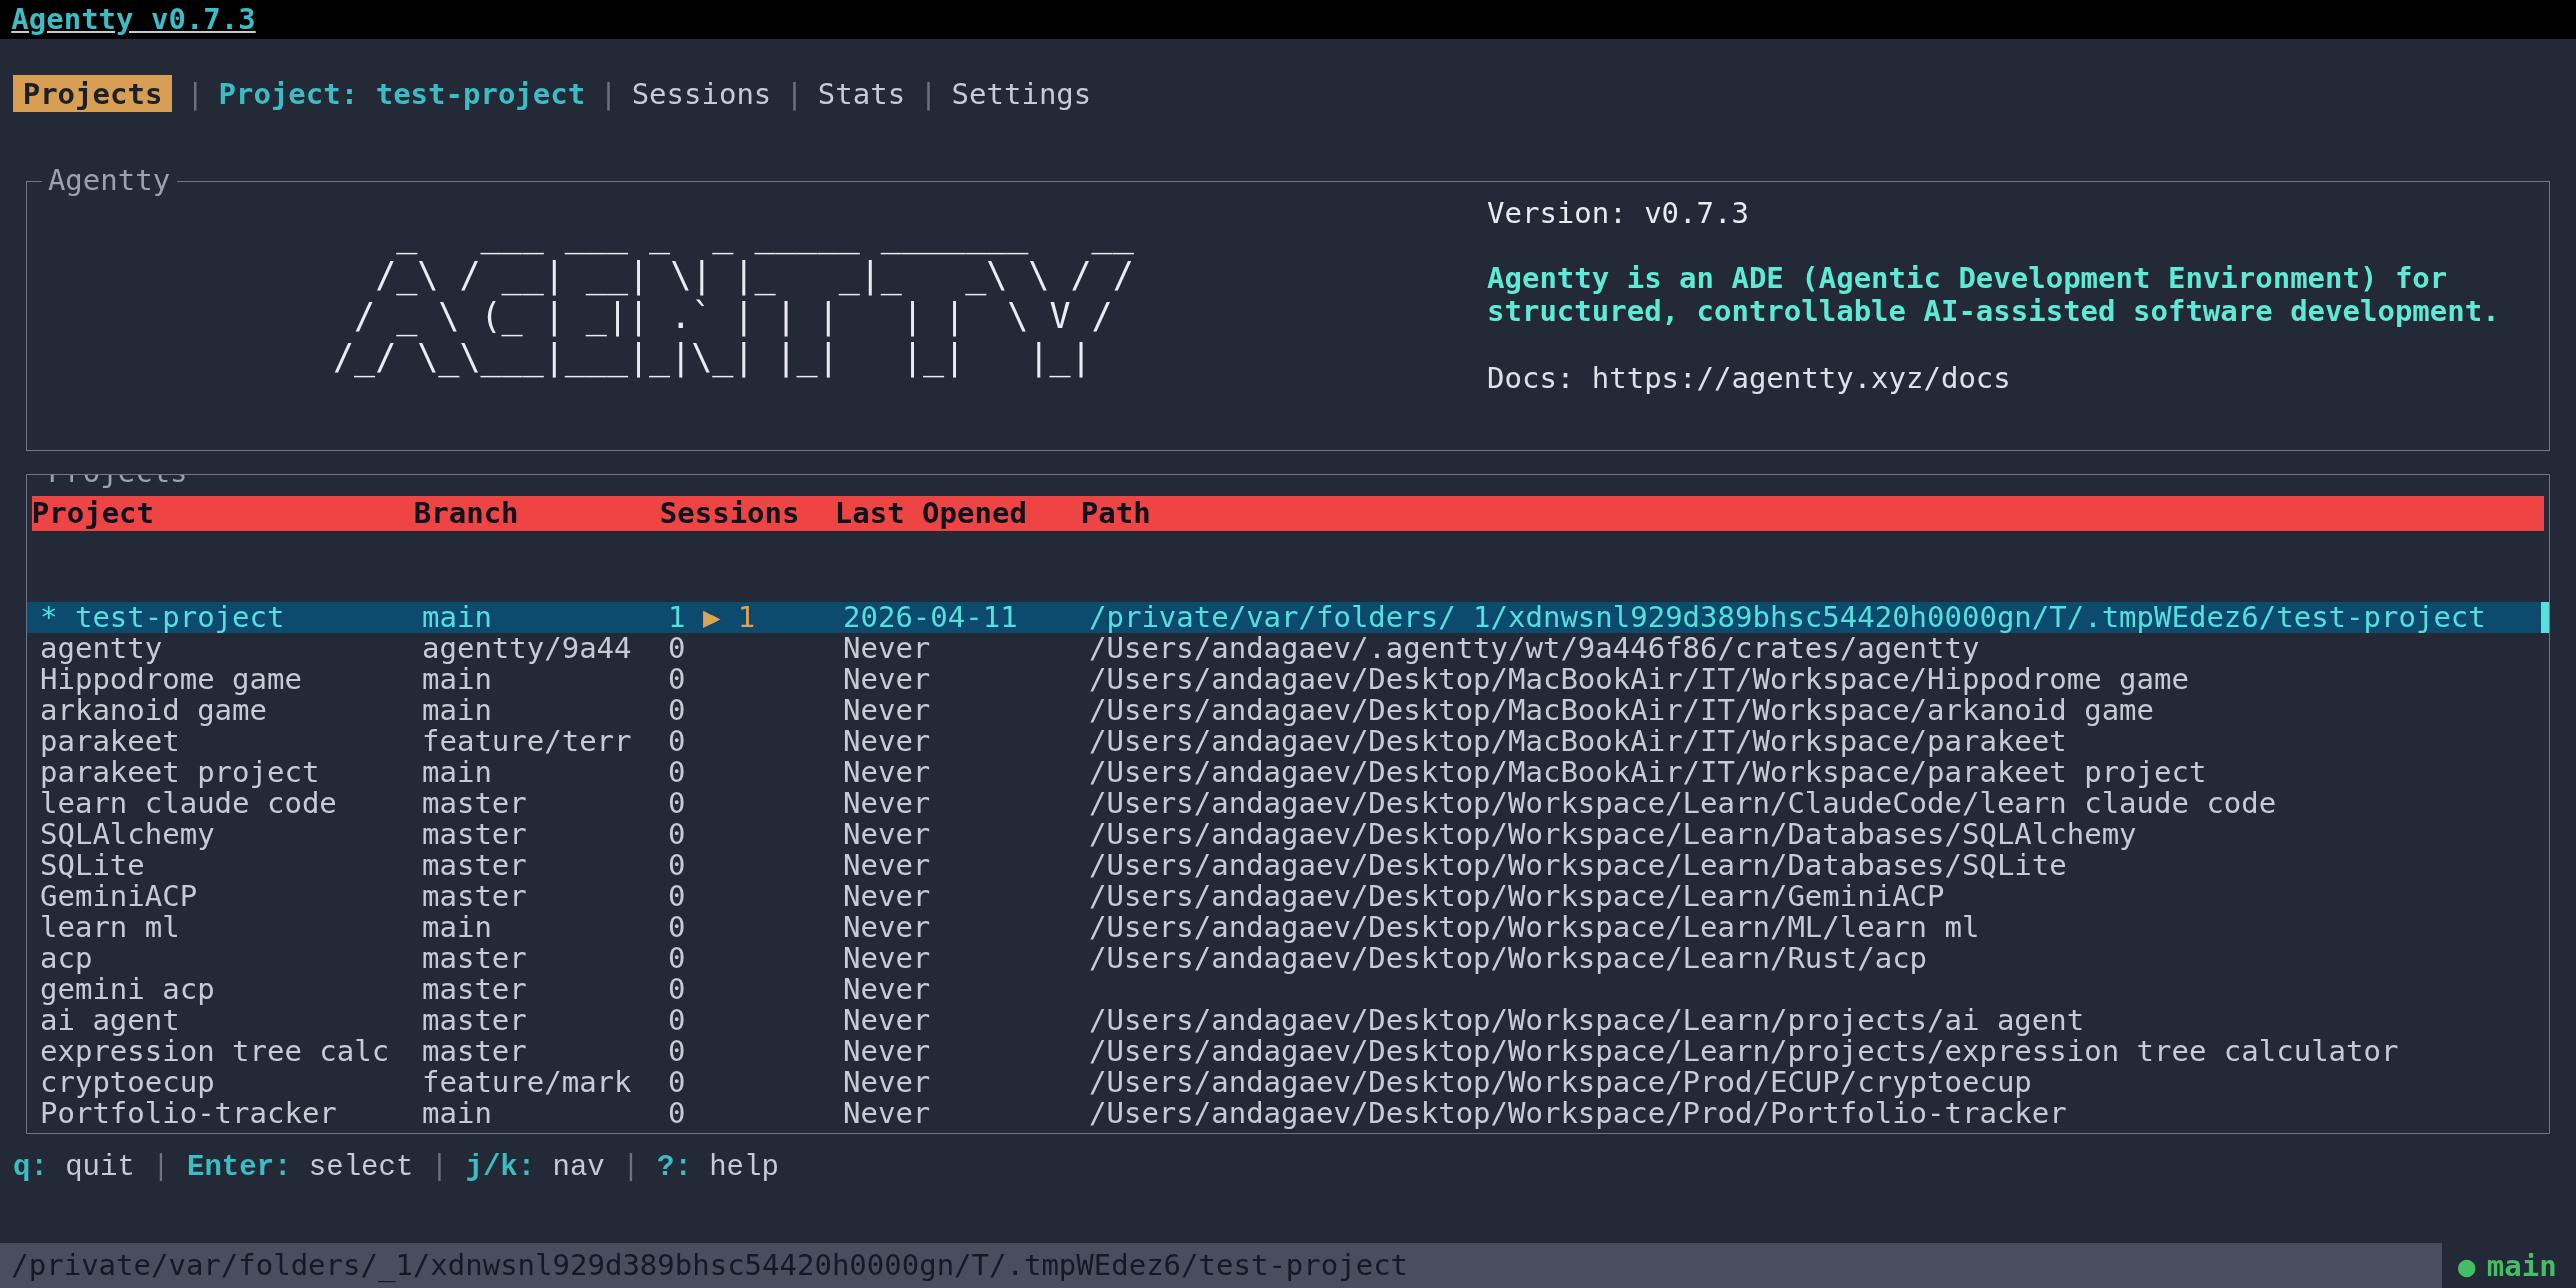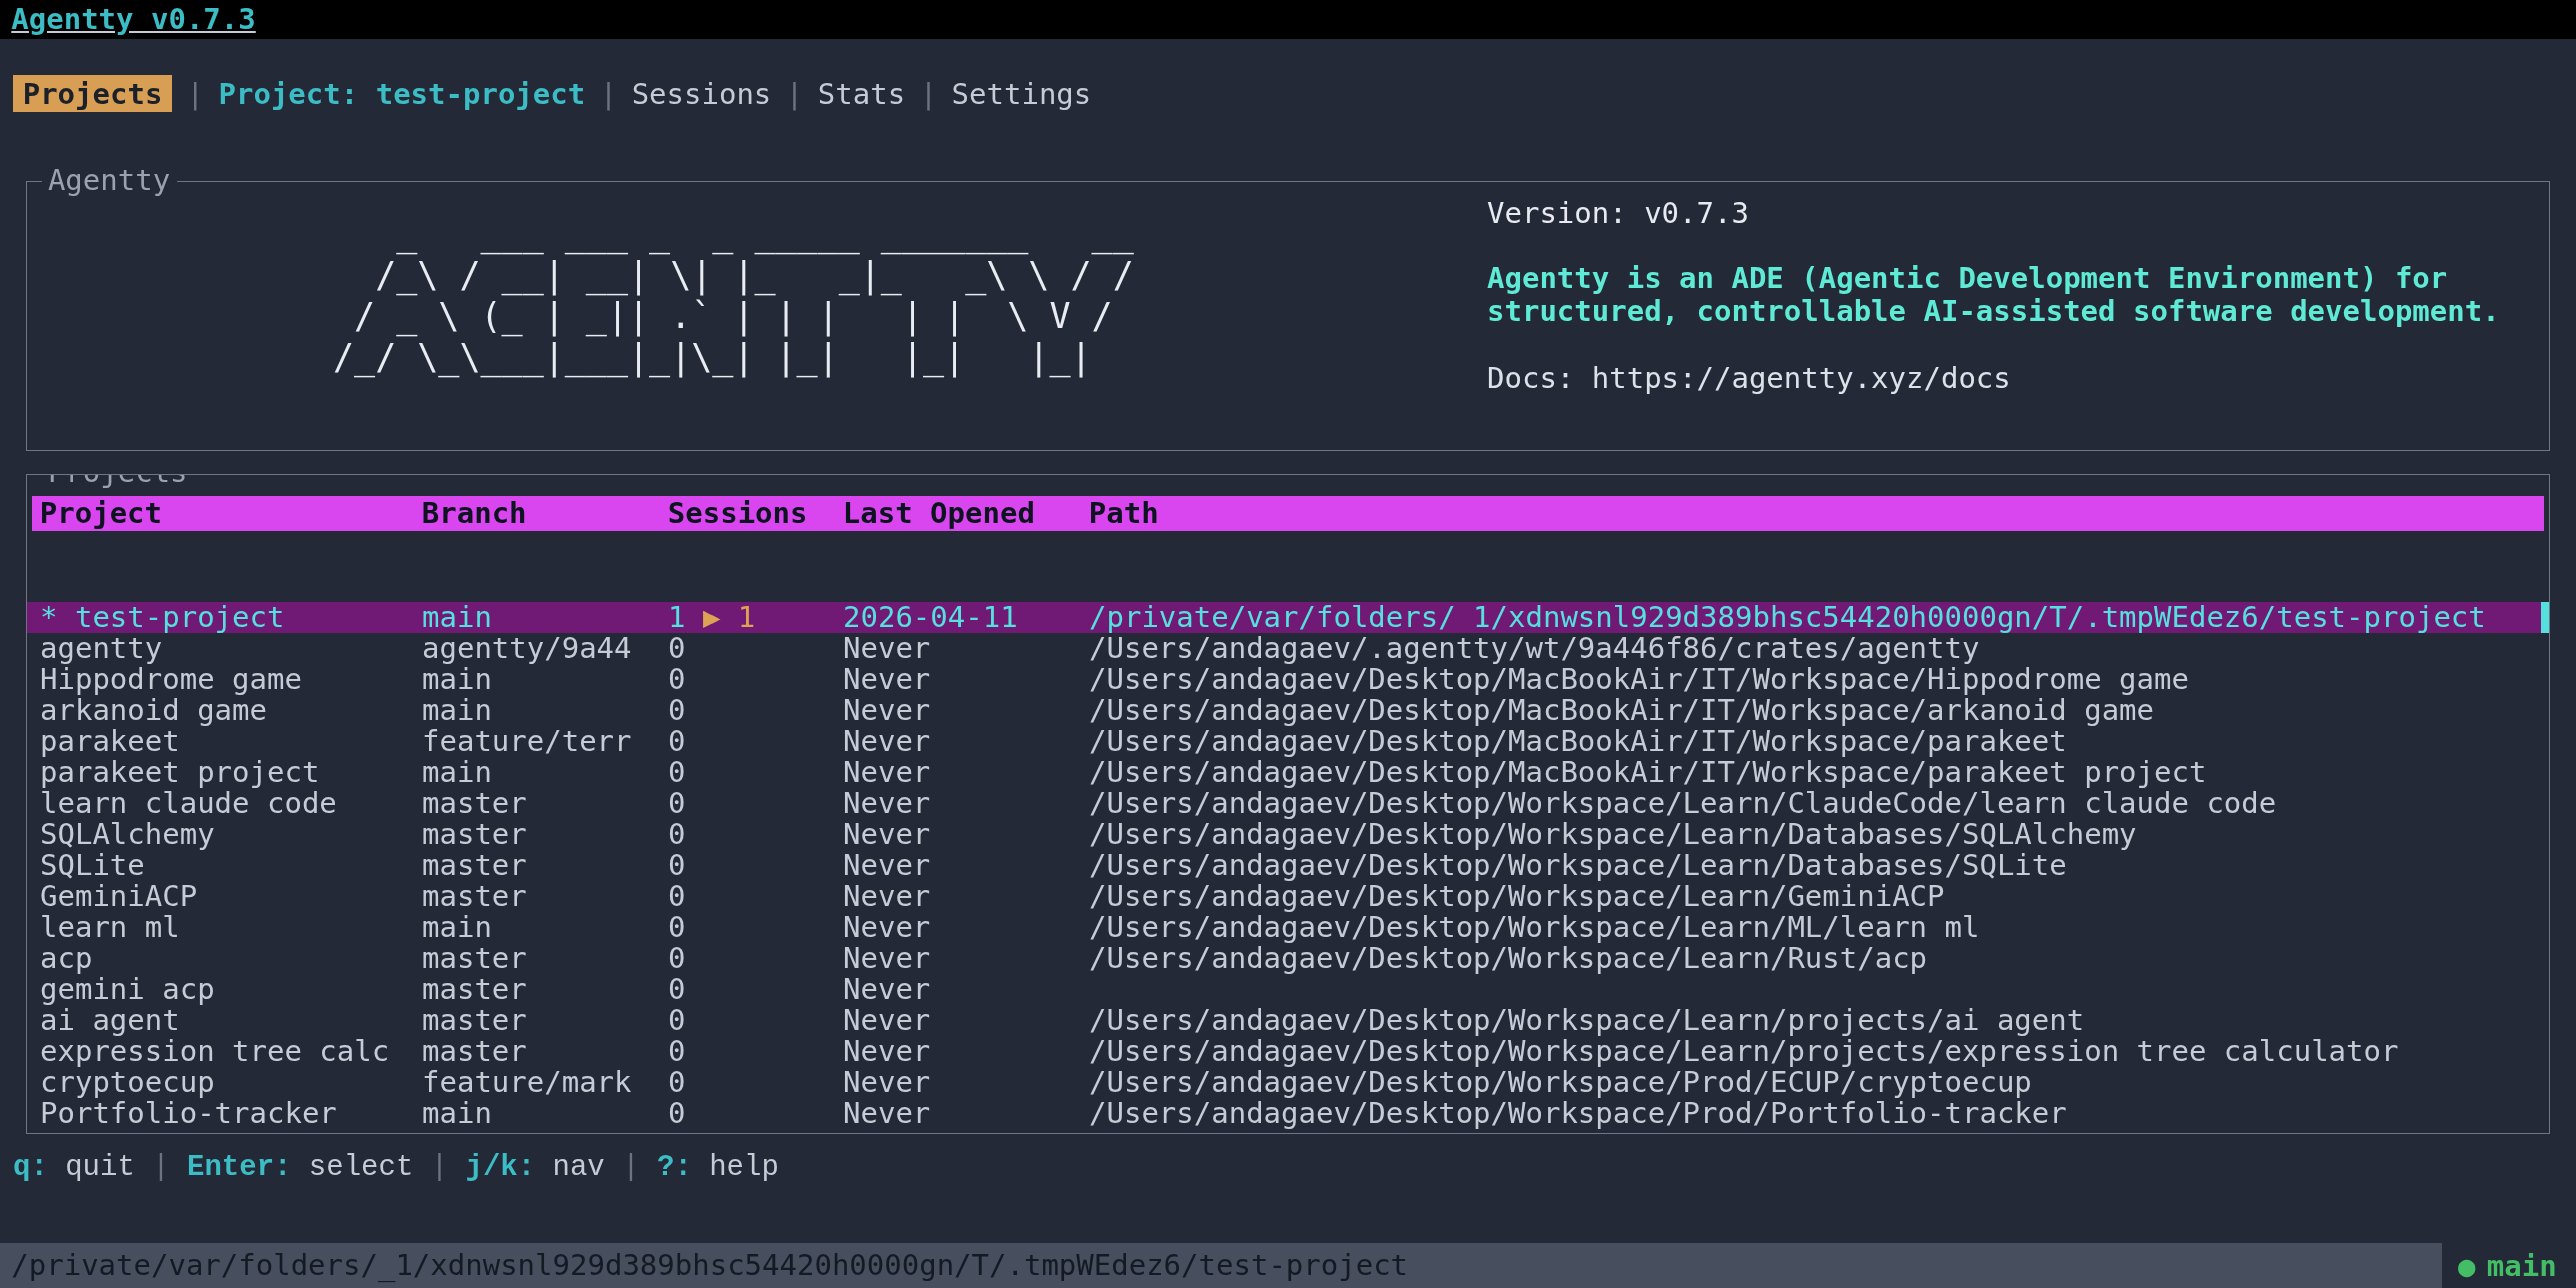--- a/index.html
+++ b/index.html
@@ -32,30 +32,30 @@
   .hero { margin-top:68px; height:270px; }
   .hero-content { display:flex; height:100%; padding-right:32px;gap:38px; }
   .hero-art { margin-left:306px; margin-top:32px; font-size:35px; line-height:41px; color:#e9edf3; white-space:pre; }
   .hero-info { margin-left:auto; width:1030px; padding-top:14.5px; line-height:33px; }
   .hero-version { color:#e7ebf1; }
   .hero-desc { margin-top:32px; white-space:pre-line; color:#5eead4;font-weight:bold; }
   .hero-docs { margin-top:34px; color:#dde2ea; }
 
   
   .projects { margin-top:22.5px; height:660px; overflow:hidden; }
-  .thead { margin:21px 4.8px 0 4.8px; height:35px; background:#d946ef; color:#0d1420; font-weight:bold; display:flex; align-items:center; padding-left:8px; }
+  .thead { margin:21px 4.8px 0 4.8px; height:35px; background:#ef4444; color:#0d1420; font-weight:bold; display:flex; align-items:center; }
   .rows { margin-top:71px; }
   .trow { height:31px; line-height:31px; display:flex; padding-left:13px; position:relative; white-space:nowrap; }
   .cell { overflow:hidden; white-space:pre; }
   .c-name    { width:382px; }
   .c-branch  { width:246px; }
   .c-sessions{ width:175px; }
   .c-opened  { width:246px; }
   .c-path    { flex:1; }
-  .trow.sel { background:#701a75;justify-content:flex-end; }
+  .trow.sel { background:#0c4a6e;justify-content:flex-end; }
   .trow.sel .cell, .trow.sel .sess-n { color:#55e0de; }
   .trow.sel .sess-badge { color:#dda253; }
   .thumb { position:absolute; right:0; top:0; width:8px; height:100%; background:#55e0de; }
 
   
   .help { margin-top:16px; padding-left:13px; height:35px; line-height:35px; white-space:pre;font-family:Liberation Mono, monospace; }
   .help-key { color:#3cbcc4; font-weight:bold; }
   .help-sep { color:#6b7383; }
   .help-label { color:#c6ccd6; }
 

